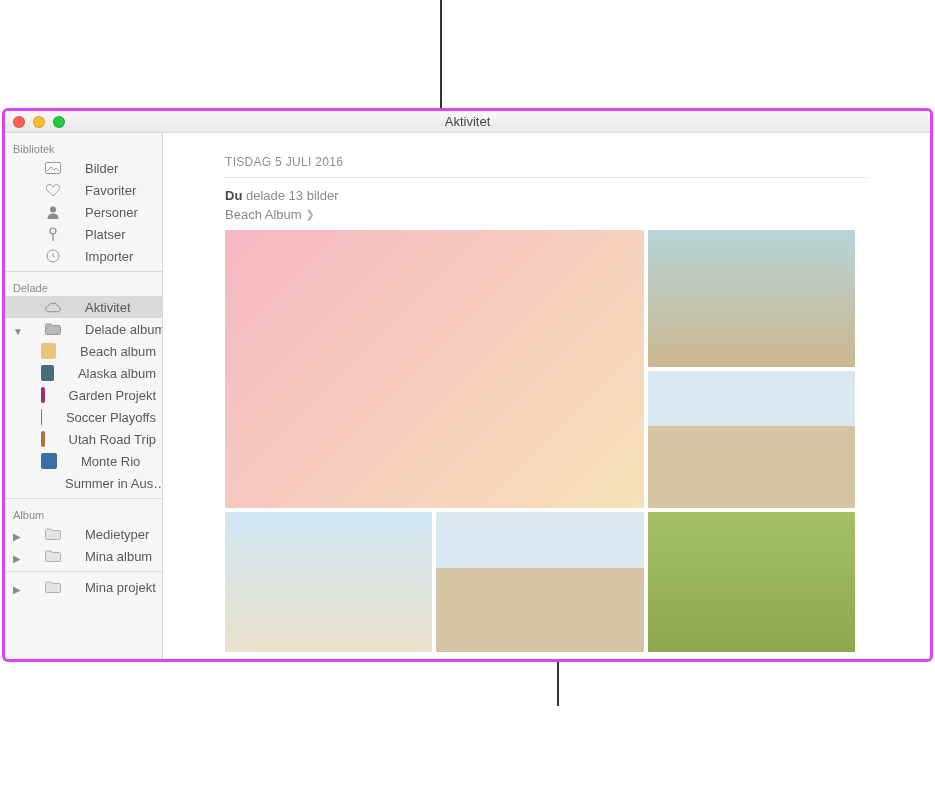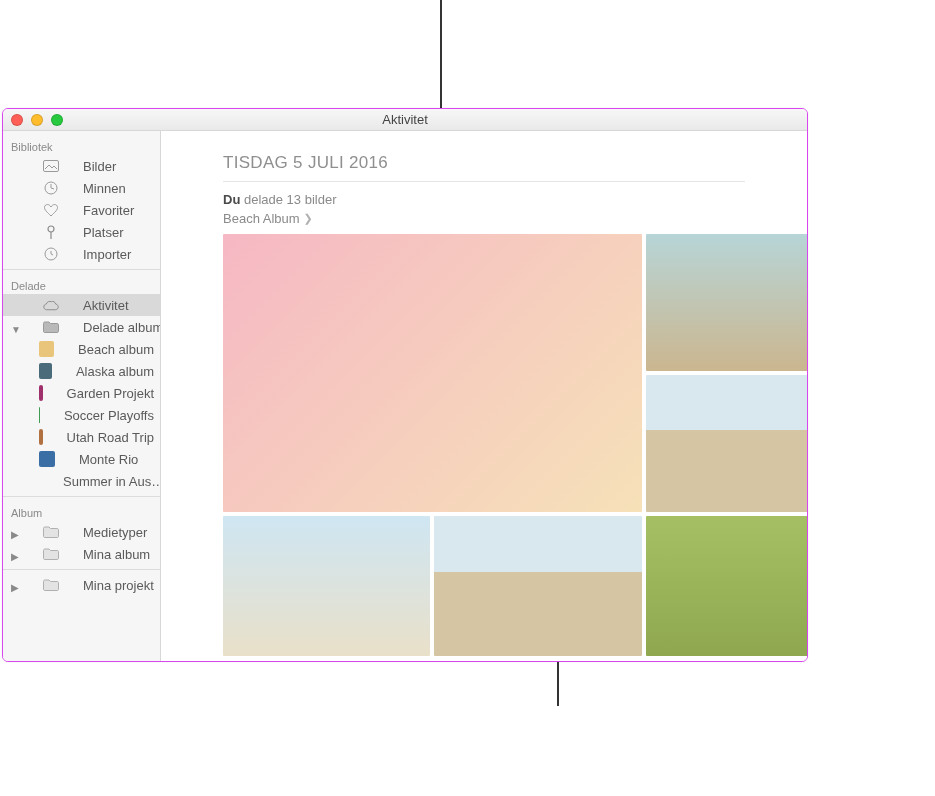--- a/index.html
+++ b/index.html
@@ -5,21 +5,21 @@
   * { box-sizing: border-box; margin: 0; padding: 0; }
   body { font-family: -apple-system, "Helvetica Neue", Arial, sans-serif; background: #fff; width: 935px; height: 796px; position: relative; }
   .stage { width: 935px; height: 796px; position: relative; background: #fff; }
 
   
   .callout { position: absolute; left: 440px; width: 2px; background: #333; }
   .callout-top { top: 0; height: 110px; }
   .callout-bottom { left: 557px; top: 661px; height: 45px; }
 
   
-  .window { position: absolute; left: 2px; top: 108px; width: 806px; height: 554px; background: #fff; border: 1px solid #d946ef; border-radius: 6px; overflow: hidden; box-shadow: 0 0 0 1px rgba(0,0,0,.02); display: flex; flex-direction: column; }
+  .window { position: absolute; left: 2px; top: 108px; width: 931px; height: 554px; background: #fff; border: 3px solid #d946ef; border-radius: 6px; overflow: hidden; box-shadow: 0 0 0 1px rgba(0,0,0,.02); display: flex; flex-direction: column; }
   .titlebar { height: 22px; background: linear-gradient(#f7f7f7,#e9e9e9); border-bottom: 1px solid #d7d7d7; display: flex; align-items: center; position: relative; }
   .traffic { display: flex; gap: 8px; margin-left: 8px; }
   .light { width: 12px; height: 12px; border-radius: 50%; border: 1px solid rgba(0,0,0,.15); }
   .close { background:#ff5f56; }
   .min { background:#ffbd2e; }
   .max { background:#27c93f; }
   .title { position: absolute; left: 50%; transform: translateX(-50%); font-size: 13px; color:#444; }
 
   .body { flex: 1; display: flex; min-height: 0; }
 
@@ -32,21 +32,21 @@
   .item .icon { width: 16px; height: 16px; display: inline-flex; align-items: center; justify-content: center; color:#777; }
   .item.subsub { padding-left: 36px; }
   .thumb { width:16px; height:16px; border-radius:2px; }
   .sep { height: 1px; background:#dcdcdc; margin: 4px 0; }
 
   
   svg { display:block; }
 
   
   .main { flex:1; overflow:auto; background:#fff; padding: 22px 62px 0 62px; }
-  .date { font-size: 17px; letter-spacing: .3px; color:#8f8f8f; text-transform: uppercase; padding-bottom: 8px; }
+  .date { font-size: 12px; letter-spacing: .3px; color:#8f8f8f; text-transform: uppercase; padding-bottom: 8px; }
   .hr { height:1px; background:#e5e5e5; margin-bottom: 10px; }
   .event-head { font-size: 13px; color:#8a8a8a; padding-bottom: 2px; }
   .event-head b { color:#4a4a4a; font-weight:600;text-align:center; }
   .album-link { font-size: 13px; color:#8a8a8a; display:inline-flex; align-items:center; gap:4px; padding-bottom: 8px; cursor:pointer; }
   .album-link .arrow { font-size: 11px; color:#b0b0b0; }
 
   .grid { width: 630px; display: grid; grid-template-columns: 419px 207px; grid-auto-rows: 137px; gap: 4px; }
   .ph { background:#ccc; border-radius:1px; }
   .ph-a { grid-column: 1 / 2; grid-row: 1 / 3; }
   .ph-b { grid-column: 2 / 3; grid-row: 1 / 2; }
@@ -86,41 +86,41 @@
         <span class="chev"></span>
         <span class="icon">
           <svg width="16" height="12" viewBox="0 0 16 12">
                 <rect x="0.5" y="0.5" width="15" height="11" rx="1.5" fill="none" stroke="#9a9a9a"></rect>
                 <path d="M2 9 L6 5 L9 8 L11 6 L14 9" fill="none" stroke="#9a9a9a"></path>
               </svg>
         </span>
         <span>Bilder</span>
       </div>
 
-      <div class="item">
-        <span class="chev"></span>
-        <span class="icon">
-          <svg width="14" height="14" viewBox="0 0 14 14">
-                <circle cx="7" cy="7" r="6" fill="none" stroke="#9a9a9a"></circle>
-                <path d="M7 3 V7 L10 8" fill="none" stroke="#9a9a9a"></path>
-              </svg>
-        </span>
-        <span>Minnen</span>
-      </div>
 
       <div class="item">
         <span class="chev"></span>
         <span class="icon">
           <svg width="14" height="13" viewBox="0 0 14 13">
                 <path d="M7 12 C3 8 0.5 6 0.5 3.5 C0.5 1.5 2 0.5 3.5 0.5 C5 0.5 6 1.5 7 3 C8 1.5 9 0.5 10.5 0.5 C12 0.5 13.5 1.5 13.5 3.5 C13.5 6 11 8 7 12 Z" fill="none" stroke="#9a9a9a"></path>
               </svg>
         </span>
         <span>Favoriter</span>
       </div>
 
+      <div class="item">
+        <span class="chev"></span>
+        <span class="icon">
+          <svg width="14" height="14" viewBox="0 0 14 14">
+                <circle cx="7" cy="4.5" r="3" fill="#8a8a8a"></circle>
+                <path d="M1.5 14 C1.5 10 4 8.5 7 8.5 C10 8.5 12.5 10 12.5 14 Z" fill="#8a8a8a"></path>
+              </svg>
+        </span>
+        <span>Personer</span>
+      </div>
 
       <div class="item">
         <span class="chev"></span>
         <span class="icon">
           <svg width="10" height="15" viewBox="0 0 10 15">
                 <circle cx="5" cy="4" r="3" fill="none" stroke="#8a8a8a" stroke-width="1.2"></circle>
                 <line x1="5" y1="7" x2="5" y2="14" stroke="#8a8a8a" stroke-width="1.2"></line>
               </svg>
         </span>
         <span>Platser</span>

